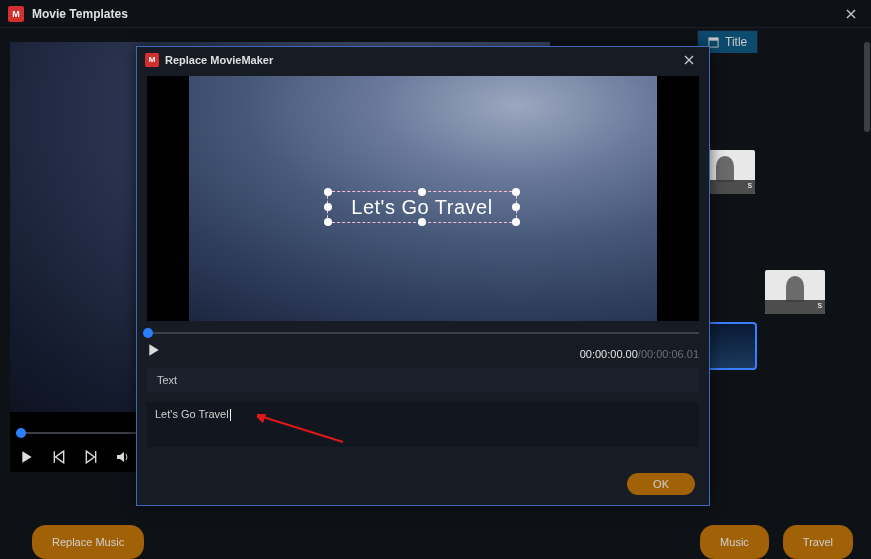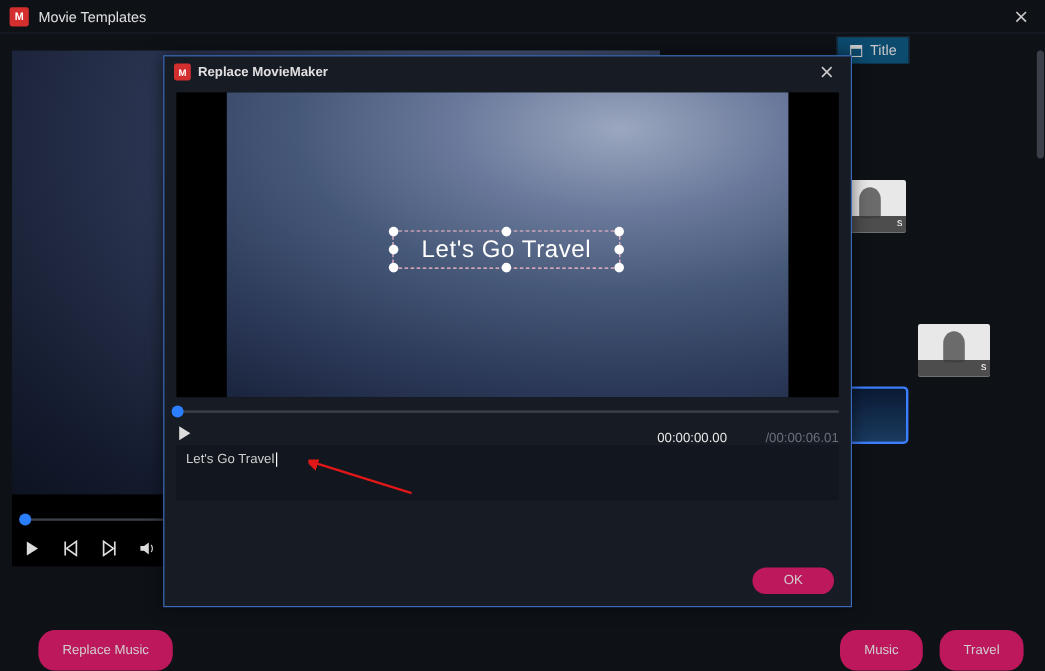--- a/index.html
+++ b/index.html
@@ -20,21 +20,21 @@
   border-bottom: 1px solid #1a1f28;
 }
 .app-icon {
   width: 16px; height: 16px;
   background: #d32f2f;
   border-radius: 2px;
   display: flex; align-items: center; justify-content: center;
   margin-right: 8px;
   font-size: 9px; color: #fff; font-weight: bold;
 }
-.window-title { font-size: 12px; color: #e0e0e0; font-weight: 400; }
+.window-title { font-size: 12px; color: #e0e0e0; font-weight: 700; }
 .close-x {
   margin-left: auto;
   width: 24px; height: 24px;
   display: flex; align-items: center; justify-content: center;
   color: #c8c8c8; cursor: pointer;
 }
 .close-x svg { width: 10px; height: 10px; }
 
 .main-area {
   position: absolute;
@@ -122,21 +122,21 @@
 }
 
 
 .footer {
   position: absolute; left:0; right:0; bottom:0;
   height: 50px;
   display: flex; 
   padding: 0 18px;
 }
 .btn {
-  background: #be185d;
+  background: #a16207;
   border: none; color: #d0d0d0;
   padding: 6px 20px;
   border-radius: 14px;
   font-size: 11px;
   cursor: pointer;
   margin-top: 16px;
 }
 .footer .spacer { flex: 1; }
 .footer .btn { margin-left: 14px; }
 
@@ -199,21 +199,21 @@
   width:10px; height:10px; border-radius:50%; background:#2b7fff;
 }
 .modal-timeline .play {
   position:absolute; left:0; bottom:-10px;
 }
 .modal-timeline .time {
   position:absolute; right:0; bottom:-10px;
   font-size:11px;
 }
 .modal-timeline .time .cur { color:#e6e6e6; }
-.modal-timeline .time .tot { color:#6b6f78;margin-left:32px; }
+.modal-timeline .time .tot { color:#6b6f78; }
 
 .modal-tabrow {
   margin: 18px 10px 0 10px;
   padding: 6px 10px;
   background: #1b212c;
   font-size:11px;
 }
 .modal-textarea {
   margin: 10px 10px 0 10px;
   height: 46px;
@@ -346,20 +346,23 @@
     <div class="track"></div>
     <div class="phead"></div>
     <span class="play"><svg class="ctrl-ic" viewBox="0 0 12 12">
           <path d="M2 1 L10 6 L2 11 Z" fill="#dcdcdc"></path>
         </svg></span>
     <span class="time">
       <span class="cur">00:00:00.00</span><span class="tot">/00:00:06.01</span>
     </span>
   </div>
 
+  <div class="modal-tabrow">
+    <span>Text</span>
+  </div>
 
   <div class="modal-textarea">
     <span>Let's Go Travel</span><span class="cursor-caret"></span>
     <svg class="arrow-annot" viewBox="0 0 90 30">
       <defs>
           <marker id="ah" markerWidth="8" markerHeight="8" refX="1" refY="3" orient="auto">
             <path d="M0 0 L6 3 L0 6 Z" fill="#e01818"></path>
           </marker>
         </defs>
       <line x1="86" y1="28" x2="6" y2="3" stroke="#e01818" stroke-width="2" marker-end="url(#ah)"></line>

